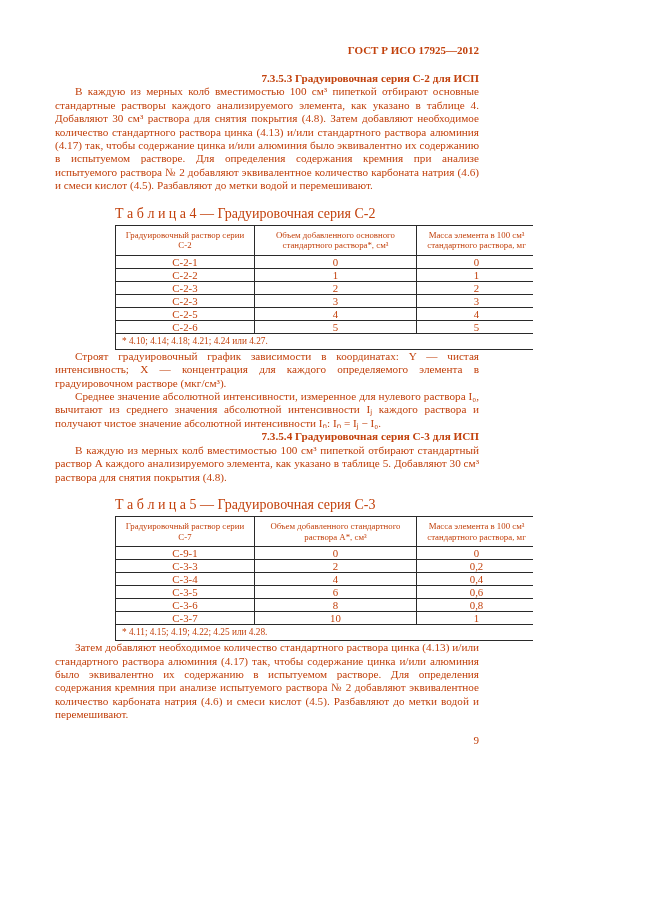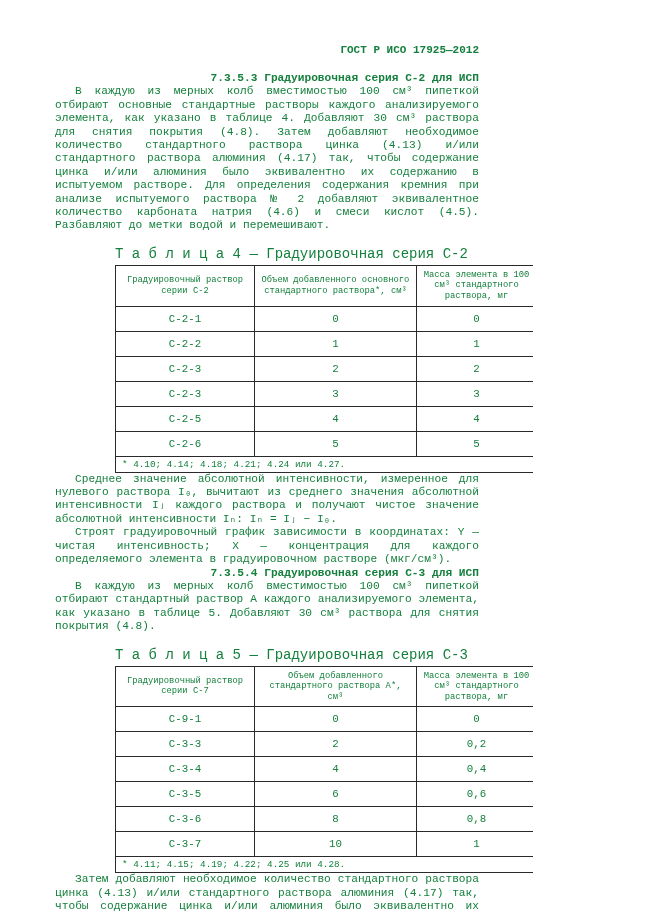--- a/index.html
+++ b/index.html
@@ -2,22 +2,22 @@
 <html><head>
 <meta charset="utf-8">
 <style>
   html, body { margin: 0; padding: 0; background: #ffffff; }
   .page {
     width: 533px;
     height: 913px;
     background: #ffffff;
     box-sizing: border-box;
     padding: 44px 54px 28px 55px;
-    font-family: Liberation Mono, monospace;
-    color: #15803d;
+    font-family: Liberation Serif, serif;
+    color: #c2410c;
     position: relative;
     overflow: hidden;
   }
   .doc-header {
     text-align: right;
     font-weight: bold;
     font-size: 11px;
     line-height: 13px;
     margin-bottom: 15px;
   }
@@ -56,21 +56,21 @@
     font-weight: normal;
     font-size: 8.8px;
     line-height: 10.6px;
     padding: 4px 6px;
     text-align: center;
     vertical-align: middle;
   }
   td {
     font-size: 10.8px;
     line-height: 12px;
-    padding: 6px 6px;
+    padding: 0 6px;
     text-align: center;
     vertical-align: middle;
   }
   td.footnote {
     text-align: left;
     font-size: 9.3px;
     line-height: 11px;
     padding: 2px 6px;
   }
   .page-number {
@@ -137,22 +137,22 @@
           </tr>
         </tbody>
       <tfoot>
         <tr>
           <td class="footnote" colspan="3">* 4.10; 4.14; 4.18; 4.21; 4.24 или 4.27.</td>
         </tr>
       </tfoot>
     </table>
   </div>
 
+  <p class="body">Строят градуировочный график зависимости в координатах: Y — чистая интенсивность; X — концентрация для каждого определяемого элемента в градуировочном растворе (мкг/см³).</p>
   <p class="body mt-md">Среднее значение абсолютной интенсивности, измеренное для нулевого раствора I₀, вычитают из среднего значения абсолютной интенсивности Iⱼ каждого раствора и получают чистое значение абсолютной интенсивности Iₙ:  Iₙ = Iⱼ − I₀.</p>
-  <p class="body">Строят градуировочный график зависимости в координатах: Y — чистая интенсивность; X — концентрация для каждого определяемого элемента в градуировочном растворе (мкг/см³).</p>
 
   <p class="heading">7.3.5.4 Градуировочная серия С-3 для ИСП</p>
   <p class="body">В каждую из мерных колб вместимостью 100 см³ пипеткой отбирают стандартный раствор А каждого анализируемого элемента, как указано в таблице 5. Добавляют 30 см³ раствора для снятия покрытия (4.8).</p>
 
   <div class="table-block">
     <div class="table-caption">Т а б л и ц а  5  — Градуировочная серия С-3</div>
     <table>
       <colgroup>
         <col style="width:33%">
         <col style="width:38.5%">

